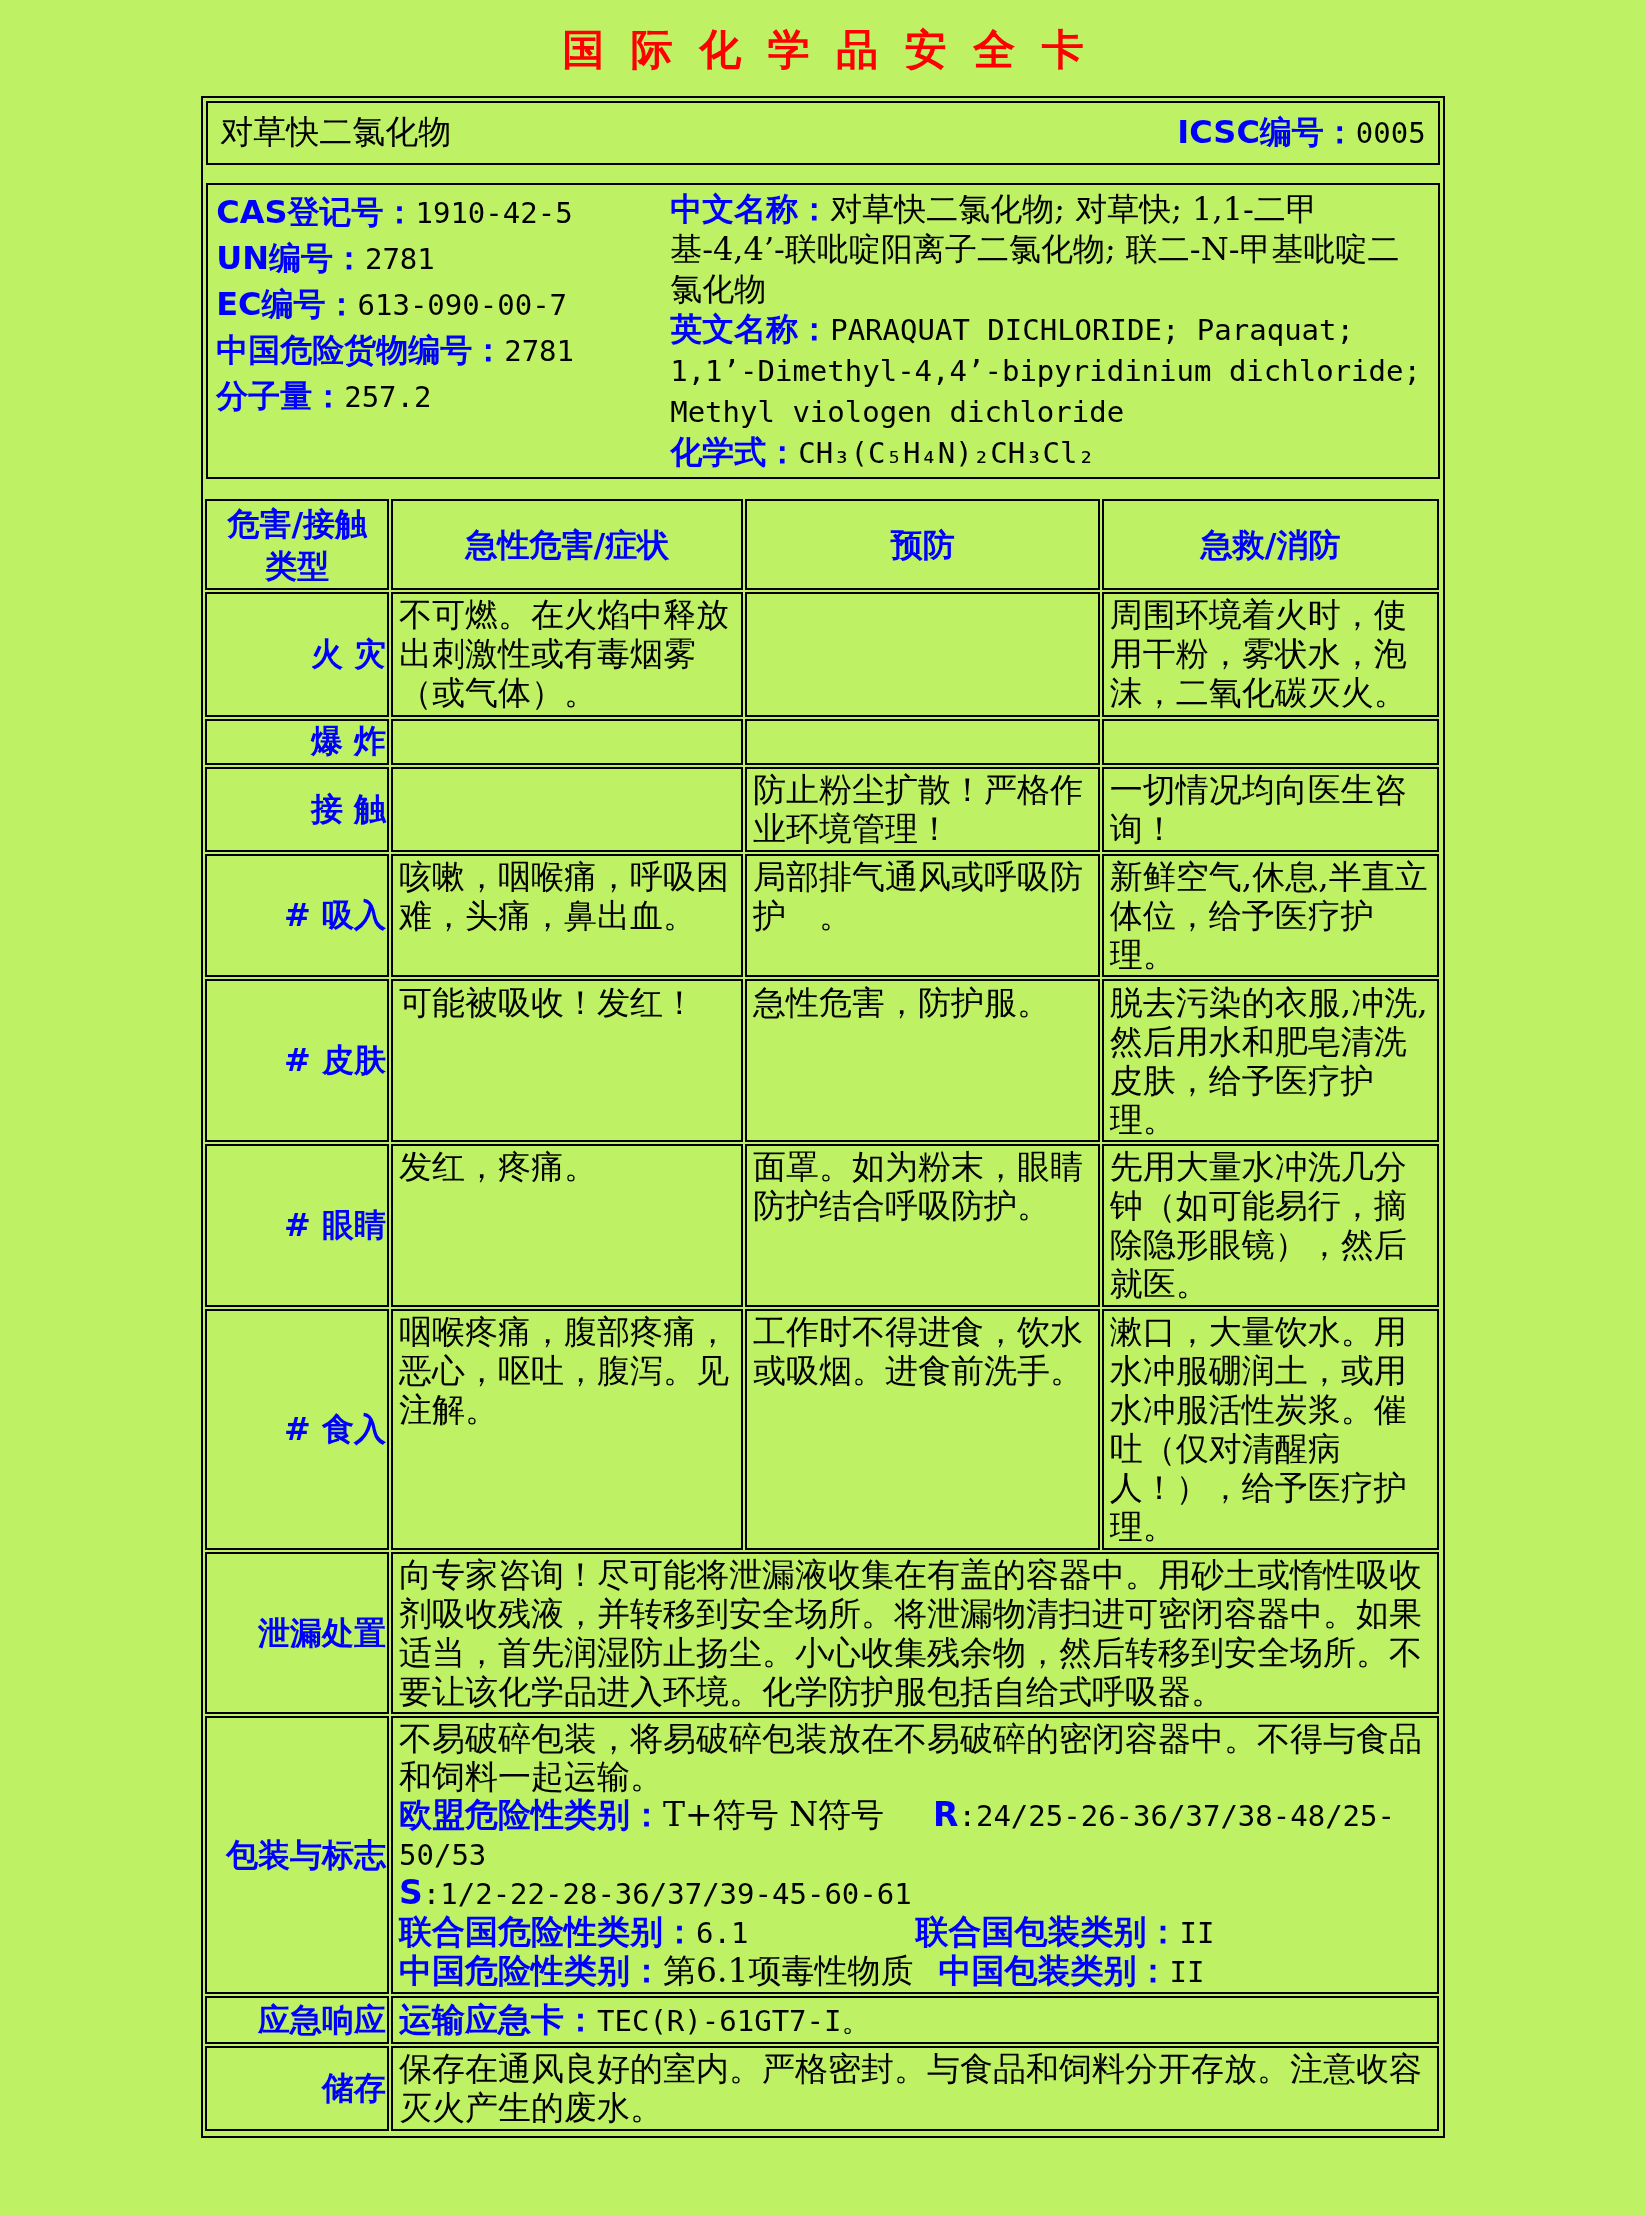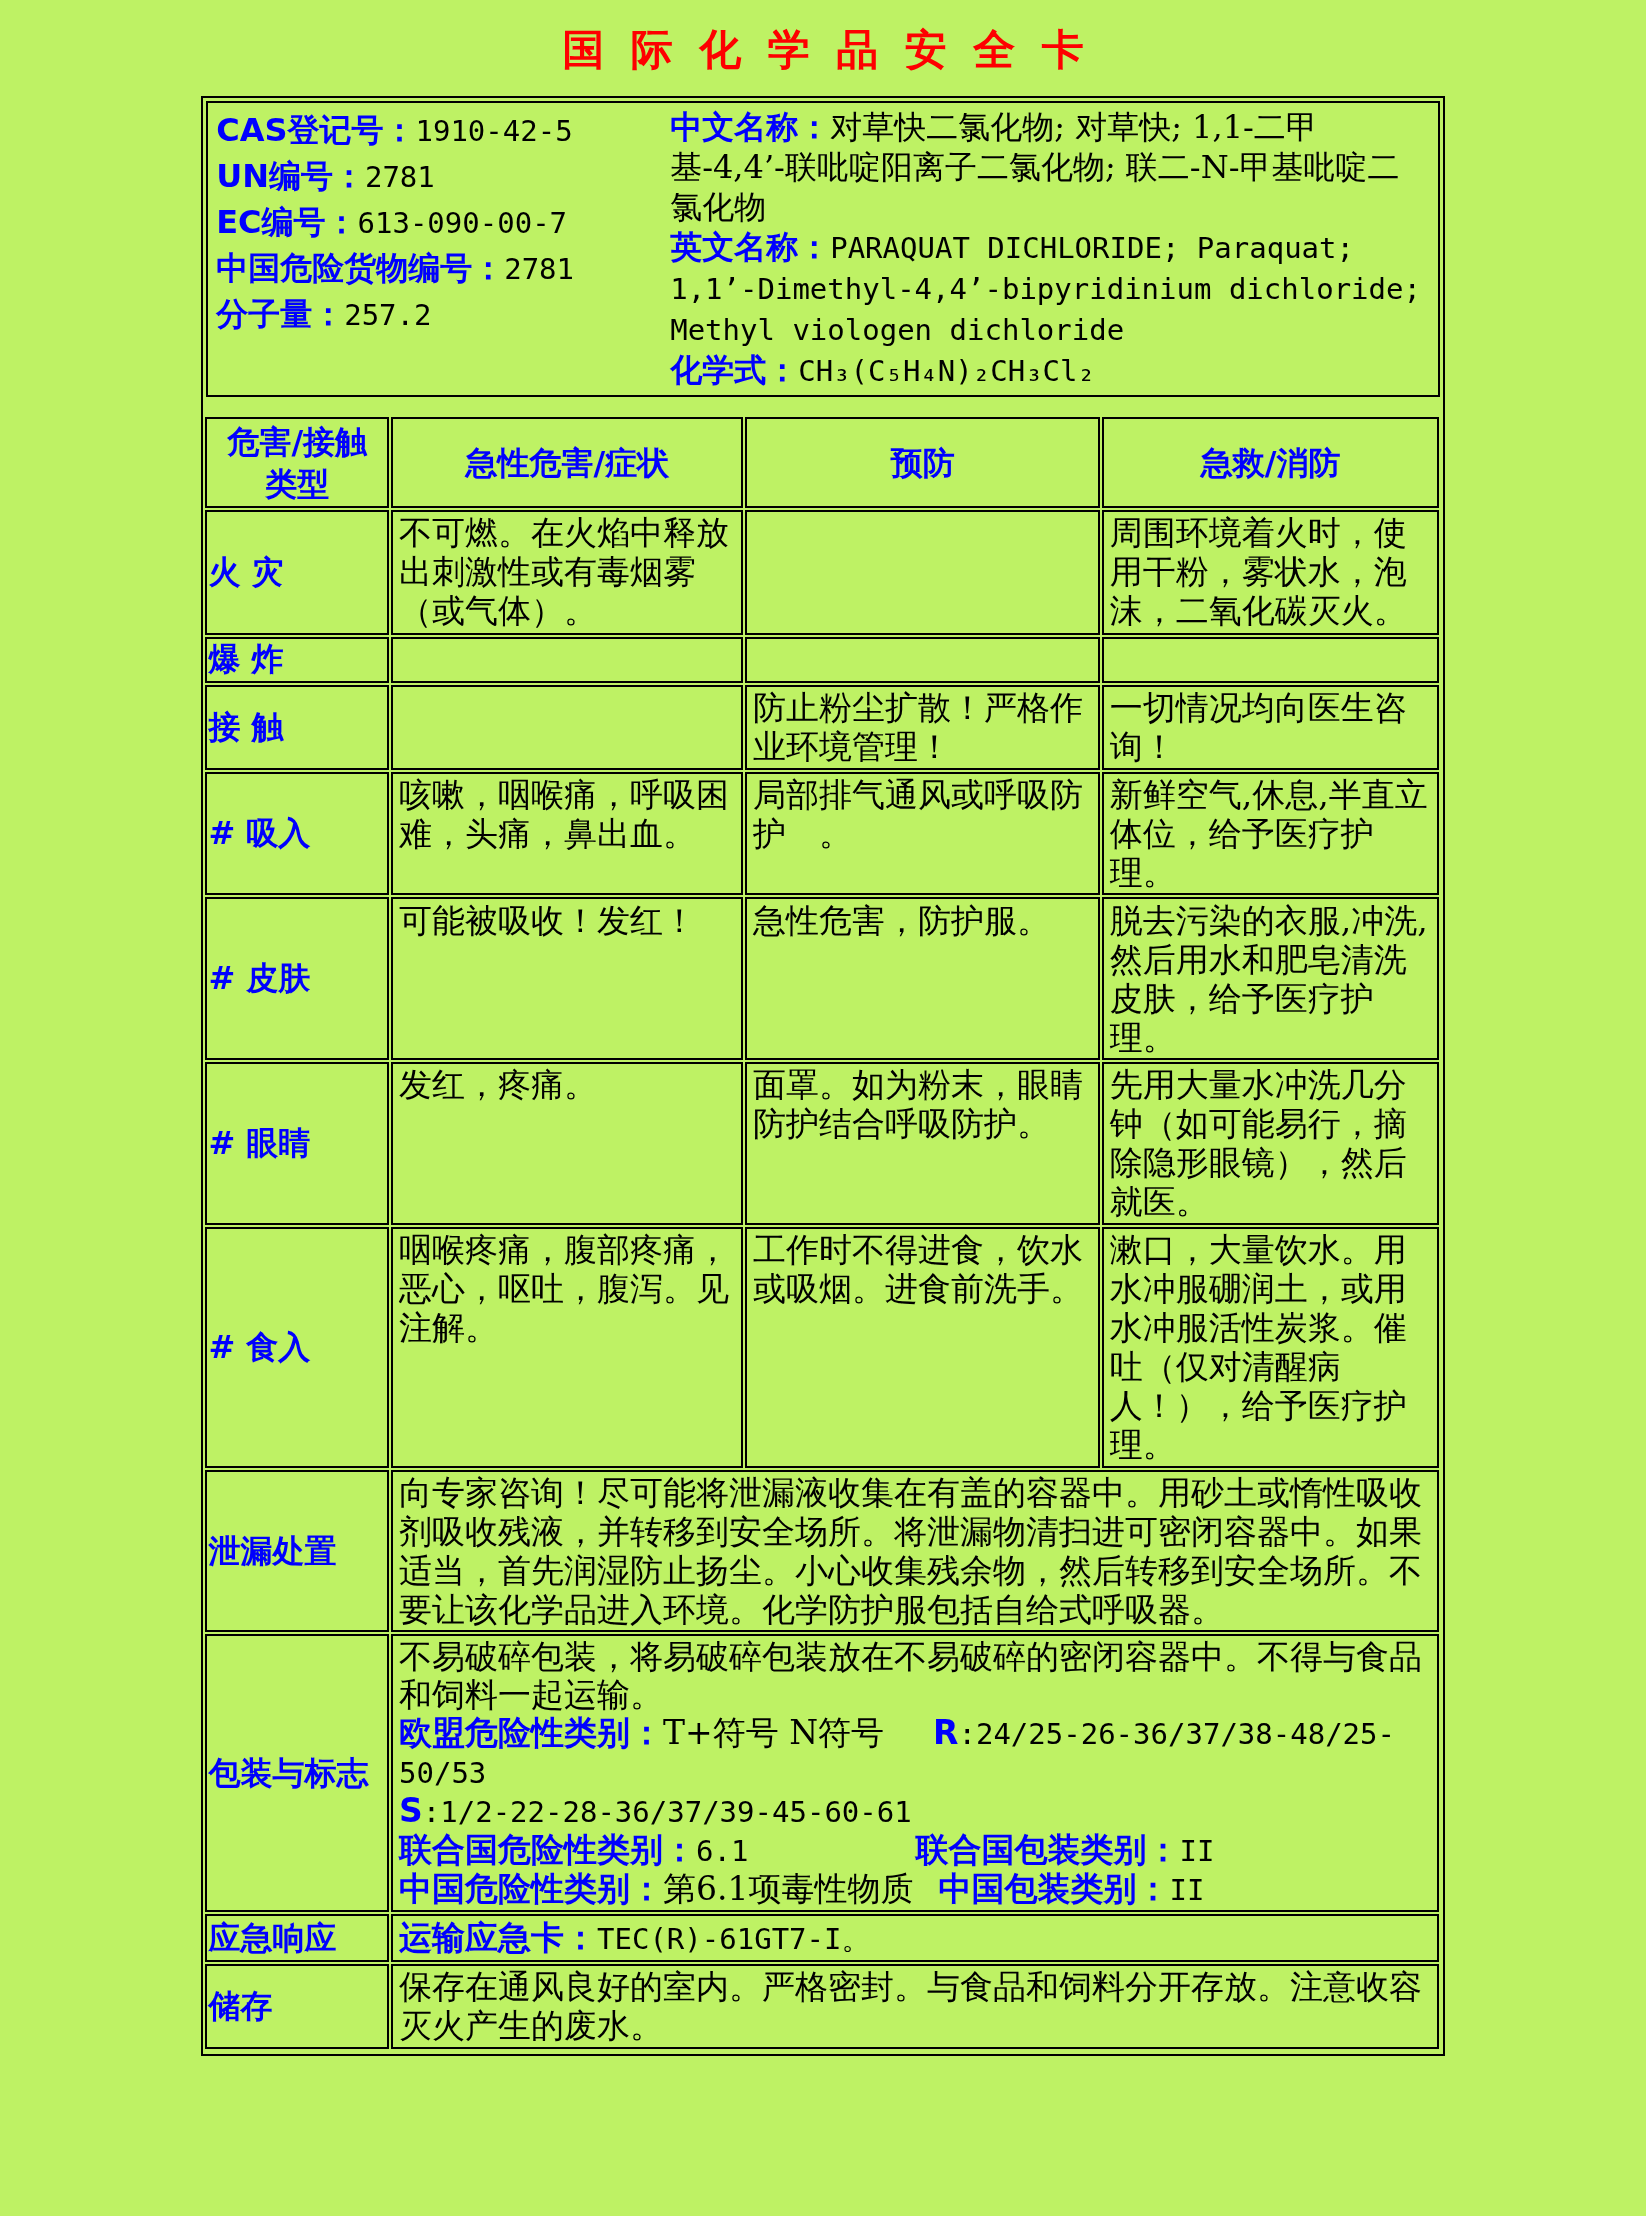--- a/index.html
+++ b/index.html
@@ -28,37 +28,43 @@
   .info-right .lbl-blue{font-size:32px;}
   
   table.main{border-collapse:separate;border-spacing:2.8px;table-layout:fixed;
              width:1238px;margin-left:-2.8px;margin-right:-2.8px;}
   th,td{border:2.1px solid #000;box-sizing:border-box;padding:1.4px 5.6px;
         vertical-align:top;font-size:33px;line-height:39px;
         overflow-wrap:break-word;}
   th{color:#0000fe;font-weight:bold;text-align:center;vertical-align:middle;
      font-family:"DejaVu Sans","Liberation Sans",sans-serif;font-size:32px;
      white-space:pre-line;line-height:42px;}
-  td.lbl{color:#0000fe;font-weight:bold;text-align:left;vertical-align:middle;
+  td.lbl{color:#0000fe;font-weight:bold;text-align:right;vertical-align:middle;
          font-family:"DejaVu Sans","Liberation Sans",sans-serif;font-size:32px;
          padding:1.4px 1.4px;}
   td .mono{font-size:29px;}
   .pack div{line-height:38px;}
   .gap-r{margin-left:49px;}
   .gap-un{margin-left:167px;}
   .gap-cn{margin-left:25px;}
 </style>
 </head>
 <body>
 
 <div class="page">
   <h1 class="title">国际化学品安全卡</h1>
 
   <div class="card">
 
+    <div class="box headerbar">
+      <span>对草快二氯化物</span>
+      <span>
+        <span class="lbl-blue">ICSC编号：</span><span class="mono">0005</span>
+      </span>
+    </div>
 
     <div class="box info">
       <div class="info-left">
         <div class="id-row"><span class="lbl-blue">CAS登记号：</span><span class="mono">1910-42-5</span></div>
         <div class="id-row"><span class="lbl-blue">UN编号：</span><span class="mono">2781</span></div>
         <div class="id-row"><span class="lbl-blue">EC编号：</span><span class="mono">613-090-00-7</span></div>
         <div class="id-row"><span class="lbl-blue">中国危险货物编号：</span><span class="mono">2781</span></div>
         <div class="id-row"><span class="lbl-blue">分子量：</span><span class="mono">257.2</span></div>
       </div>
       <div class="info-right">

